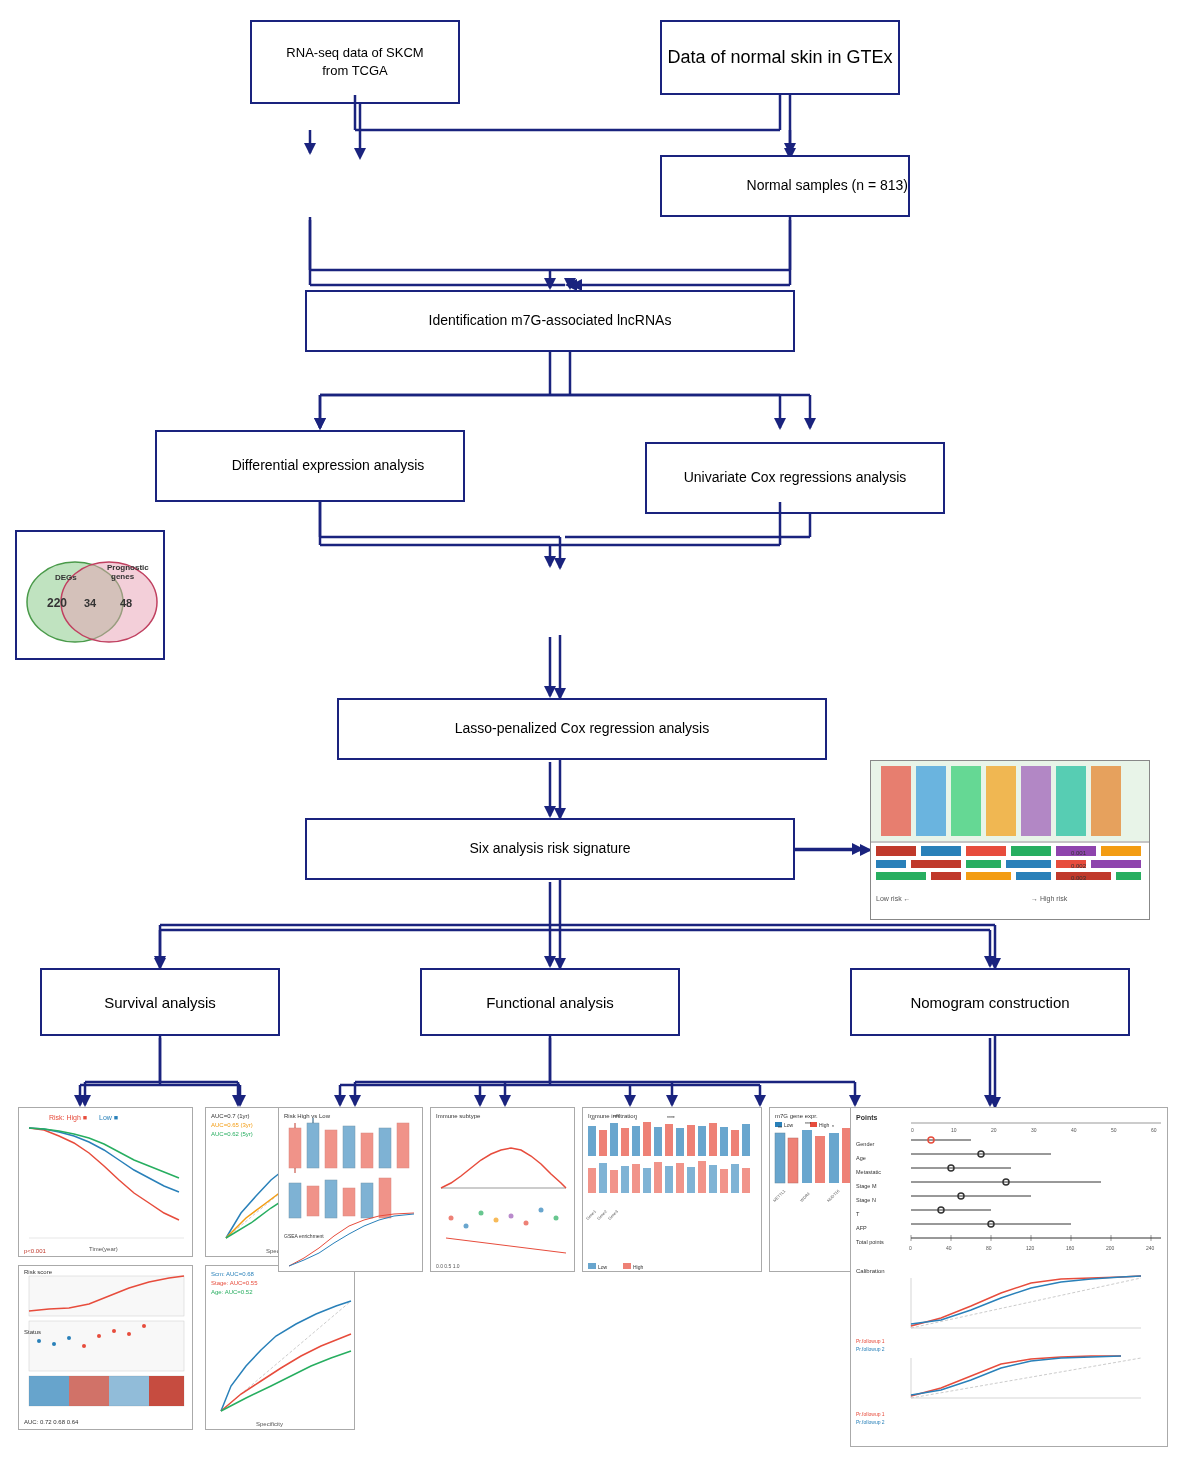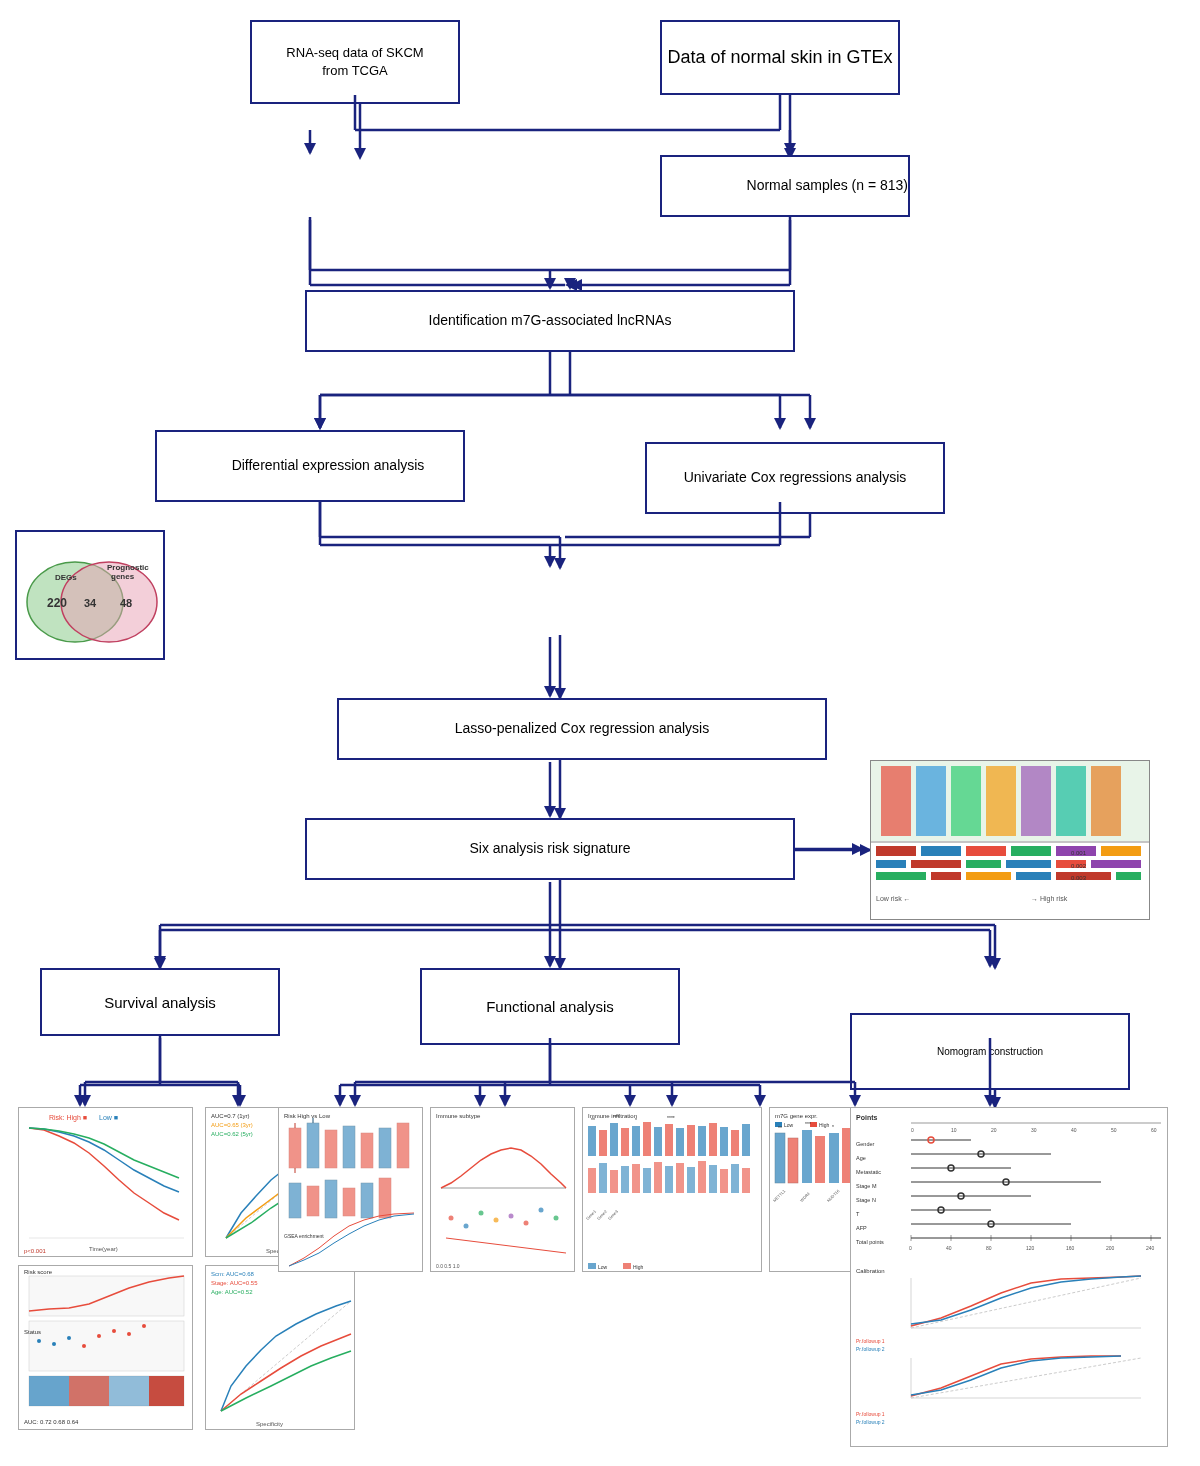--- a/index.html
+++ b/index.html
@@ -209,25 +209,25 @@
     <text x="5" y="140" font-size="7" fill="#555">Low risk ←</text>
     <text x="160" y="140" font-size="7" fill="#555">→ High risk</text>
     <line x1="0" y1="81" x2="280" y2="81" stroke="#999" stroke-width="1"></line>
   </svg>
 </div>
 
 <div class="box" style="left:40px; top:968px; width:240px; height:68px; font-size:15px;">
   <span>Survival analysis</span>
 </div>
 
-<div class="box" style="left:420px; top:968px; width:260px; height:77px; font-size:15px;">
+<div class="box" style="left:420px; top:968px; width:260px; height:68px; font-size:15px;">
   <span>Functional analysis</span>
 </div>
 
-<div class="box" style="left:850px; top:968px; width:280px; height:77px; font-size:10px;margin-top:45px;">
+<div class="box" style="left:850px; top:968px; width:280px; height:68px; font-size:15px;">
   <span>Nomogram construction</span>
 </div>
 
 <div style="position:absolute; left:18px; top:1107px; width:175px; height:150px; border:1px solid #aaa; background:#fff; overflow:hidden;">
   <svg viewBox="0 0 175 150" width="175" height="150">
     <rect width="175" height="150" fill="white"></rect>
     <text x="30" y="12" font-size="7" fill="#e74c3c">Risk: High ■</text>
     <text x="80" y="12" font-size="7" fill="#2980b9">Low ■</text>
 
     <polyline points="10,20 25,22 40,28 55,35 70,45 85,58 100,72 115,85 130,95 145,105 160,112" fill="none" stroke="#e74c3c" stroke-width="1.5"></polyline>

